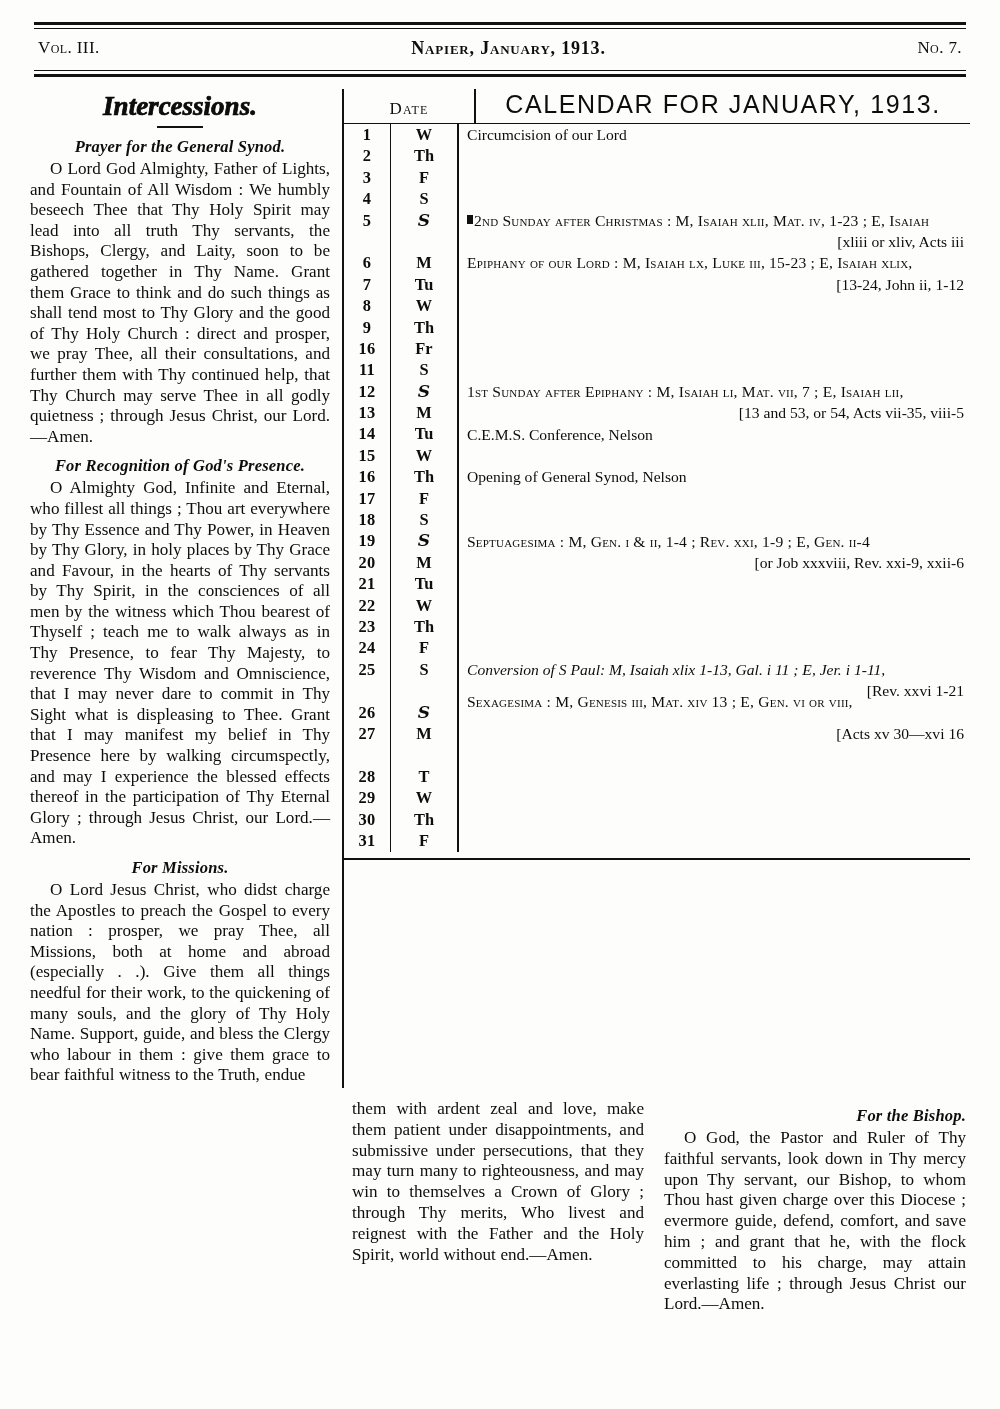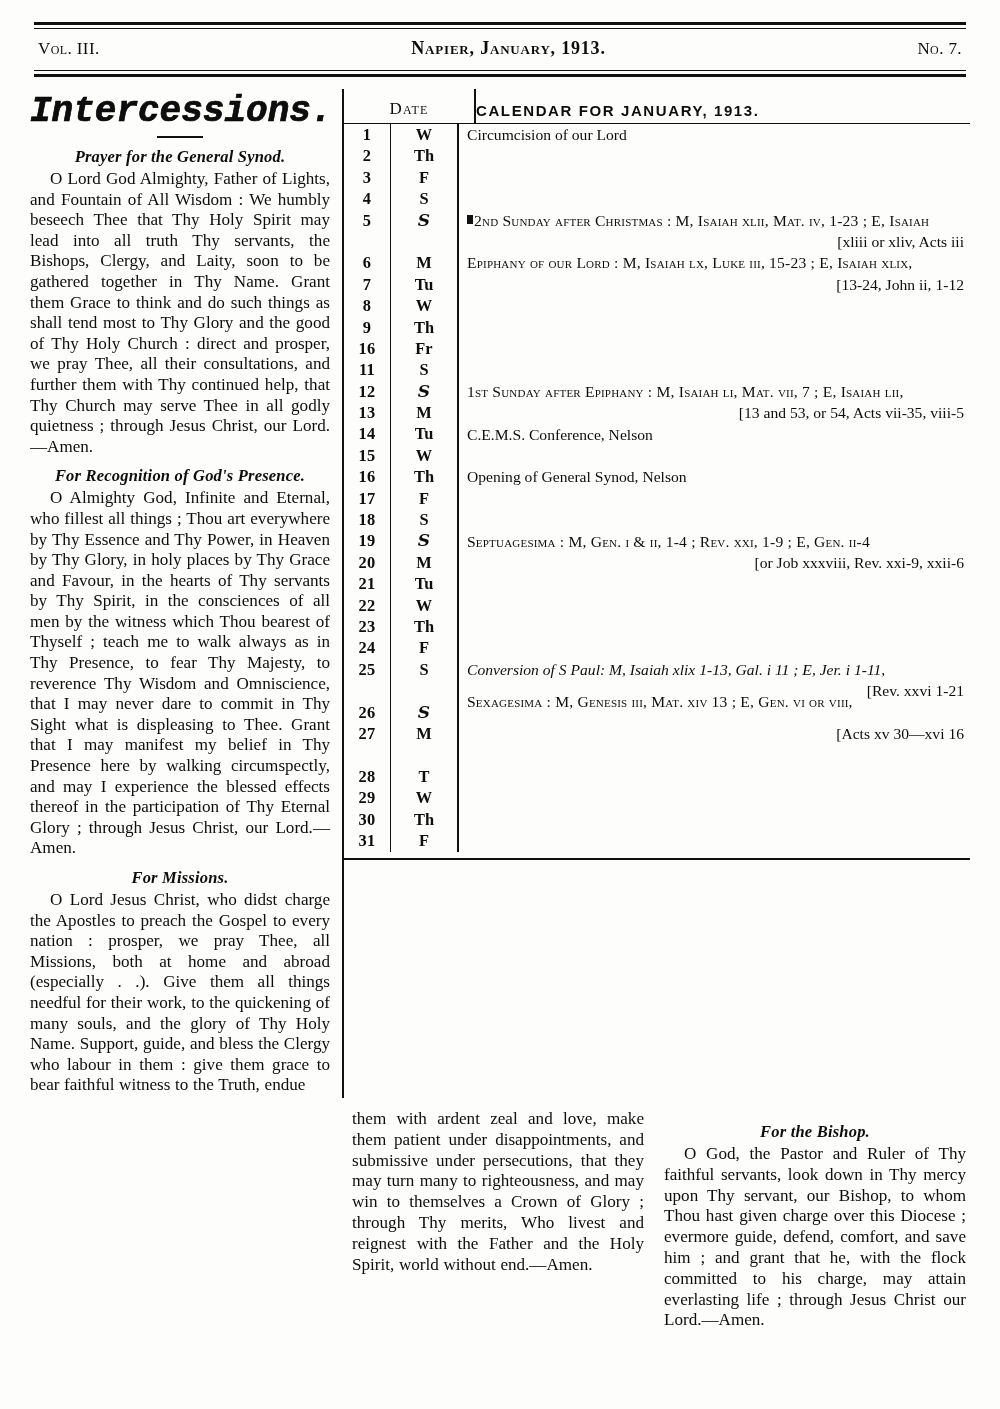--- a/index.html
+++ b/index.html
@@ -33,36 +33,37 @@
     transform:scaleY(1.12);
   }
   .mast-main span{display:inline-block;}
   .mast-main .w1{margin-right:34px;}
   .mast-main .w2{margin-right:34px;}
 
   
   .rule-thick{border-top:3px solid #111;margin:0 34px;}
   .rule-thin{border-top:1.5px solid #111;margin:3px 34px 0 34px;}
   .volbar{
-    display:flex;justify-content:space-between;align-items:center;
+    display:flex;justify-content:space-between;align-items:flex-start;
     margin:0 36px;padding:9px 2px 8px 2px;
     font-size:17px;
   }
   .volbar .sc{font-variant:small-caps;letter-spacing:.4px;}
   .volbar .mid{font-variant:small-caps;font-size:18px;letter-spacing:.8px;font-weight:600;}
 
   
   .upper{display:flex;margin:12px 30px 0 30px;}
   .col-left{width:312px;padding-right:12px;box-sizing:border-box;}
   .cal-wrap{flex:1;border-left:2px solid #111;padding-left:0;}
 
   .intercessions{
-    font-family:Liberation Mono, monospace;
+    text-align:center;
+    font-family:Liberation Serif, serif;
     font-weight:bold;font-style:italic;
-    font-size:36px;letter-spacing:0px;
+    font-size:27px;letter-spacing:0px;
     -webkit-text-stroke:.7px #000;
     margin:2px 0 3px 0;
   }
   .mini-rule{width:46px;border-top:2.5px solid #111;margin:4px auto 7px auto;}
 
   .prayer-title{
     text-align:center;font-style:italic;font-weight:bold;
     font-size:16.5px;margin:9px 0 2px 0;letter-spacing:.2px;
   }
   p.body{
@@ -77,21 +78,21 @@
   }
 
   
   .cal-head{display:flex;align-items:flex-end;height:34px;}
   .cal-head .dh{
     width:130px;text-align:center;font-variant:small-caps;
     font-size:17px;letter-spacing:1.2px;padding-bottom:4px;
   }
   .cal-head .vsep{width:0;border-left:2px solid #111;align-self:stretch;}
   .cal-head .ch{
-    flex:1;text-align:left;font-size:15px;font-weight:bold;
+    flex:1;text-align:center;font-size:25px;font-weight:normal;
     letter-spacing:1.6px;padding-bottom:4px;
     font-family:"Liberation Sans","DejaVu Sans",sans-serif;
   }
   .cal-rule{border-top:1.6px solid #111;}
   .cal-body{display:flex;position:relative;}
   .col-num{width:46px;}
   .vline-a{border-left:1.4px solid #111;}
   .col-day{width:66px;}
   .vline-b{border-left:2px solid #111;}
   .col-event{flex:1;padding-left:8px;position:relative;}
@@ -265,19 +266,19 @@
     </div>
 
     <div class="lcol mid">
       <div class="spacer-top"></div>
       <p class="body" style="text-indent:0;">them with ardent zeal and love, make them patient under disappointments, and submissive under persecutions, that they may turn many to righteousness, and may win to themselves a Crown of Glory ; through Thy merits, Who livest and reignest with the Father and the Holy Spirit, world without end.—Amen.</p>
 
     </div>
 
     <div class="lcol right">
       <div class="spacer-top"></div>
-      <div class="prayer-title" style="margin-top:13px;">For the Bishop.</div>
+      <div class="prayer-title" style="margin-top:7px;text-align:right;">For the Bishop.</div>
       <p class="body">O God, the Pastor and Ruler of Thy faithful servants, look down in Thy mercy upon Thy servant, our Bishop, to whom Thou hast given charge over this Diocese ; evermore guide, defend, comfort, and save him ; and grant that he, with the flock committed to his charge, may attain everlasting life ; through Jesus Christ our Lord.—Amen.</p>
 
     </div>
   </div>
 
 </div>
 
 </body></html>

